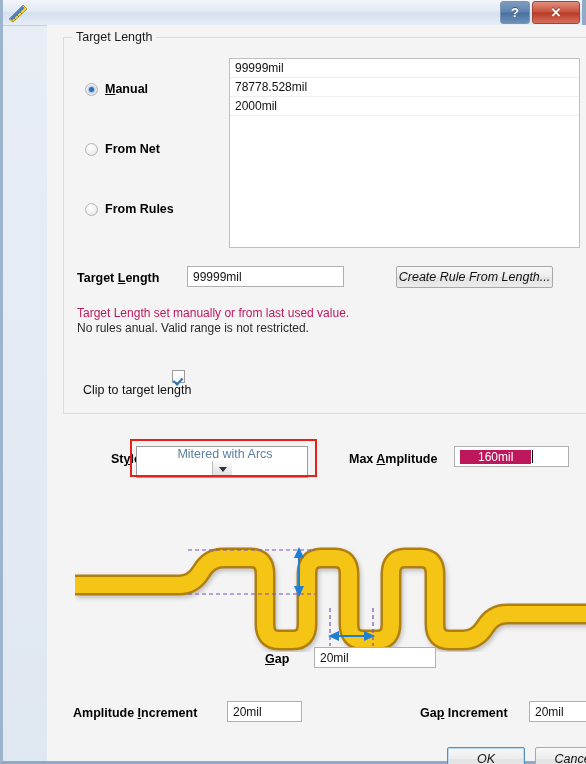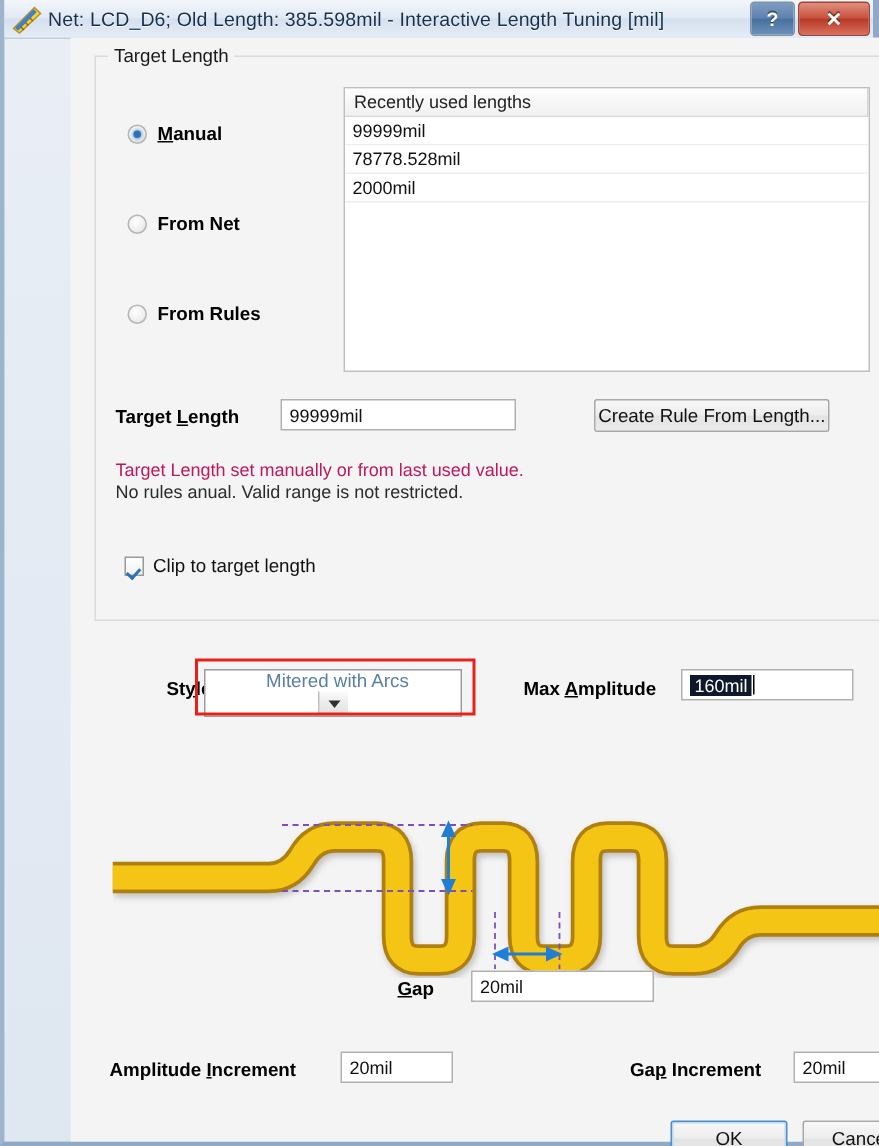--- a/index.html
+++ b/index.html
@@ -94,39 +94,39 @@
     height:18px;line-height:18px;padding-left:5px;font-size:12px;color:#111;
     border-bottom:1px solid #eeeeee;background:#fff;
   }
   
   .input{
     position:absolute;background:#ffffff;border:1px solid #b0b0b0;
     box-sizing:border-box;font-size:12px;color:#111;
     display:flex;align-items:center;padding-left:5px;
   }
   .input .sel{
-    background:#0f172a;color:#ffffff;padding:0 3px;
+    background:#be185d;color:#ffffff;padding:0 18px;
   }
   .input .caret{
     display:inline-block;width:1px;height:13px;background:#000;margin-left:1px;
   }
   
   .btn{
     position:absolute;box-sizing:border-box;
     background:linear-gradient(180deg,#f7f7f7 0%,#ededed 48%,#e3e3e3 52%,#ebebeb 100%);
     border:1px solid #a9a9a9;border-radius:2px;
     font-size:12.5px;color:#111;
-    display:flex;align-items:center;justify-content:center;
+    display:flex;align-items:center;justify-content:center;font-style:italic;
   }
   .btn.default{
     border:1px solid #4e90c9;
     box-shadow:0 0 0 1px #bcd9ef inset;
   }
   
-  .checkbox-row{position:absolute;display:flex;align-items:flex-end;}
+  .checkbox-row{position:absolute;display:flex;align-items:flex-end;flex-direction:column;}
   .cbox{
     width:13px;height:13px;box-sizing:border-box;flex:none;margin-right:6px;
     background:linear-gradient(180deg,#ffffff 0%,#f2f2f2 100%);
     border:1px solid #9a9a9a;position:relative;
   }
   .cbox.on::after{
     content:"";position:absolute;left:2px;top:5px;width:4px;height:7px;
     border:solid #2b72b8;border-width:0 2px 2px 0;
     transform:rotate(42deg);
   }
@@ -162,21 +162,20 @@
   <div class="titlebar">
     <div class="title-icon">
       <svg width="22" height="20" viewBox="0 0 22 20">
         <polygon points="2,16 16,2 20,6 6,19" fill="#f6d23a" stroke="#b8921a" stroke-width="1"></polygon>
         <polygon points="3,15.5 15.5,3 17.5,5 5,17.5" fill="#3f7fd0"></polygon>
         <line x1="7" y1="15" x2="9" y2="17" stroke="#8a6c12" stroke-width="1"></line>
         <line x1="10" y1="12" x2="12" y2="14" stroke="#8a6c12" stroke-width="1"></line>
         <line x1="13" y1="9" x2="15" y2="11" stroke="#8a6c12" stroke-width="1"></line>
       </svg>
     </div>
-    <div class="title-text">Net: LCD_D6;  Old Length: 385.598mil -  Interactive Length Tuning [mil]</div>
 
     <div class="title-buttons">
       <div class="tbtn tbtn-help">?</div>
       <div class="tbtn tbtn-close">✕</div>
     </div>
   </div>
 
   <div class="client">
 
     <div class="group" style="left:16px;top:12px;width:544px;height:375px;">
@@ -190,21 +189,20 @@
     <div class="radio-row" style="left:38px;top:117px;">
       <span class="radio"></span>
       <span class="radio-lbl">From Net</span>
     </div>
     <div class="radio-row" style="left:38px;top:177px;">
       <span class="radio"></span>
       <span class="radio-lbl">From Rules</span>
     </div>
 
     <div class="listbox" style="left:182px;top:33px;width:351px;height:190px;">
-      <div class="list-head">Recently used lengths</div>
       <div class="list-item">99999mil</div>
       <div class="list-item">78778.528mil</div>
       <div class="list-item">2000mil</div>
     </div>
 
     <div class="lbl lbl-b" style="left:30px;top:246px;">
       <span>Target </span><span class="u">L</span><span>ength</span>
     </div>
     <div class="input" style="left:140px;top:241px;width:157px;height:21px;">99999mil</div>
 

